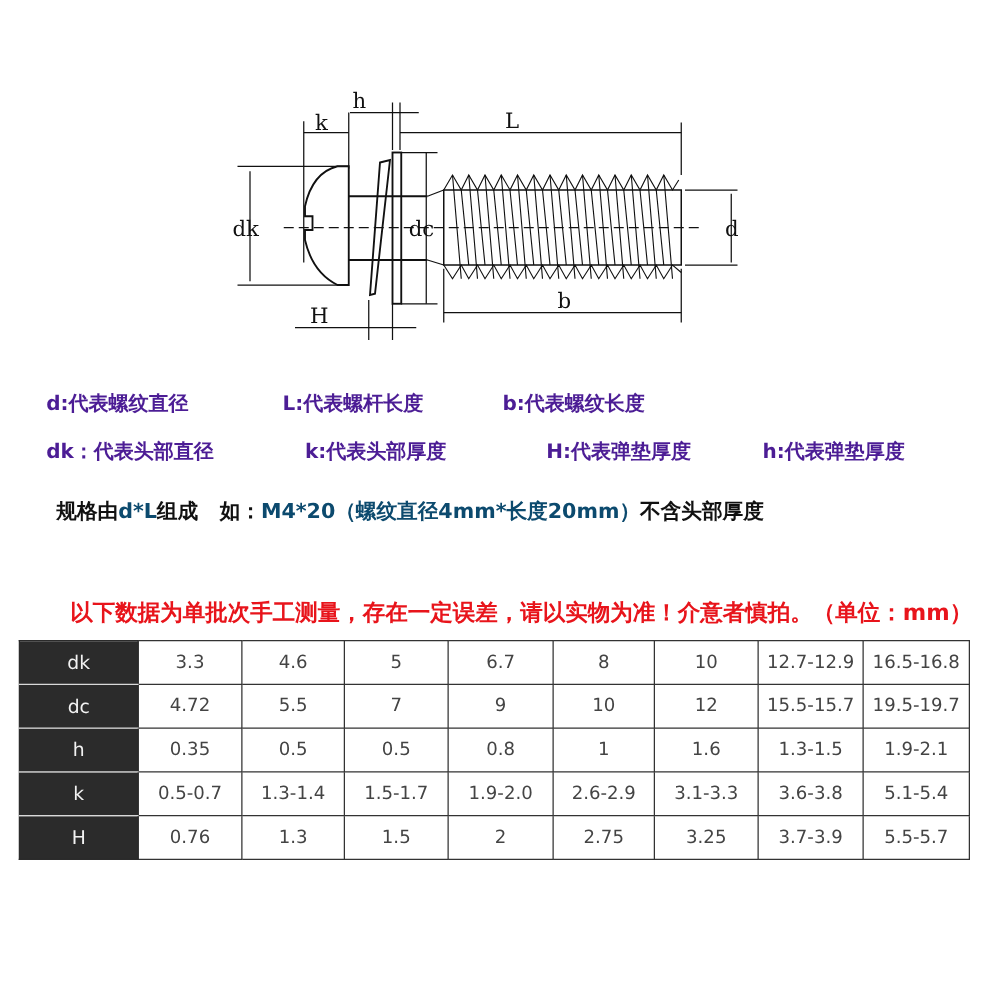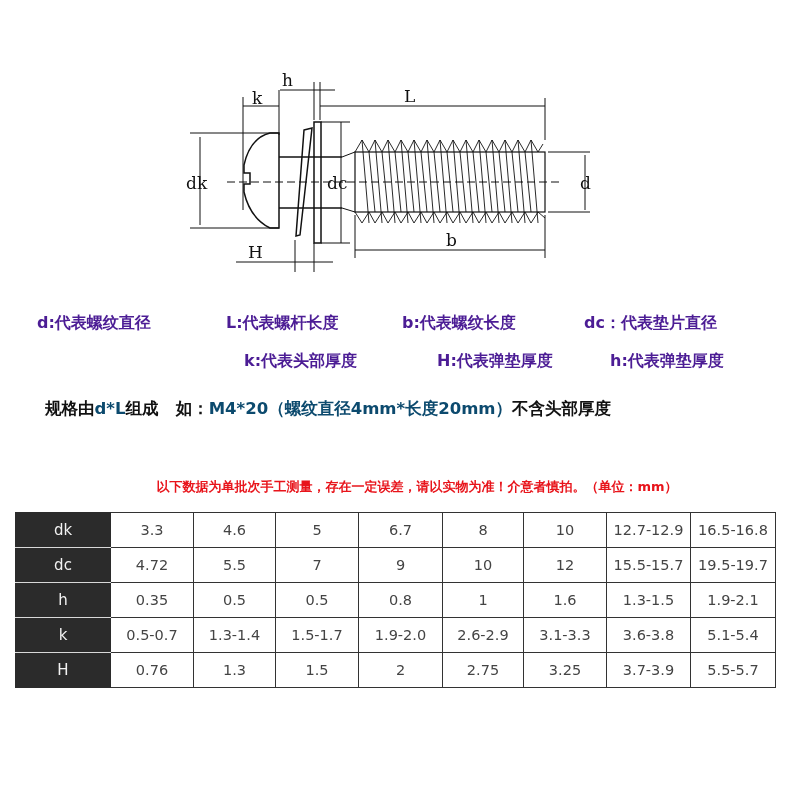--- a/index.html
+++ b/index.html
@@ -10,21 +10,21 @@
     .diagram svg { width: 450px; height: 220px; display: block; }
     .dlabel { font-family: "DejaVu Serif", serif; font-size: 17px; fill: #111; }
 
     .legend { position: absolute; left: 0; top: 0; width: 790px; }
     .legend-row { position: absolute; left: 0; width: 790px; height: 26px; }
     .legend-item { position: absolute; font-weight: bold; font-size: 16px; white-space: nowrap; color: #4c1d95; }
 
     .spec-line { position: absolute; left: 45px; top: 398px; font-weight: bold; font-size: 16.5px; white-space: nowrap; color: #111; }
     .spec-line .red { color: #0c4a6e; }
 
-    .notice { position: absolute; left: 0; top: 478px; width: 790px; text-align: center; font-weight: bold; font-size: 13px; color: #e8141b; white-space: nowrap; padding-left: 44px; }
+    .notice { position: absolute; left: 0; top: 478px; width: 790px; text-align: center; font-weight: bold; font-size: 18px; color: #e8141b; white-space: nowrap; padding-left: 44px; }
 
     table.spec { position: absolute; left: 15px; top: 512px; border-collapse: collapse; table-layout: fixed; }
     table.spec td, table.spec th { height: 35px; border: 1.5px solid #333; text-align: center; font-family: "DejaVu Sans", sans-serif; font-weight: normal; font-size: 14.5px; color: #444; white-space: nowrap; padding: 0; }
     table.spec th { background: #2b2b2b; color: #f2f2f2; font-size: 15px; border-color: #2b2b2b; border-bottom: 1.5px solid #d9d9d9; }
     table.spec tr:last-child th { border-bottom-color: #2b2b2b; }
   </style>
 </head>
 <body>
 
 <div class="diagram">
@@ -89,23 +89,23 @@
     <text class="dlabel" x="78" y="198">H</text>
     <text class="dlabel" x="276" y="186">b</text>
   </svg>
 </div>
 
 <div class="legend">
   <div class="legend-row" style="top:313px;">
     <span class="legend-item" style="left:37px;">d:代表螺纹直径</span>
     <span class="legend-item" style="left:226px;">L:代表螺杆长度</span>
     <span class="legend-item" style="left:402px;">b:代表螺纹长度</span>
-    <span class="legend-item" style="left:584px;">dc：代表垫片直径</span>
   </div>
   <div class="legend-row" style="top:351px;">
+    <span class="legend-item" style="left:37px;">dk：代表头部直径</span>
     <span class="legend-item" style="left:244px;">k:代表头部厚度</span>
     <span class="legend-item" style="left:437px;">H:代表弹垫厚度</span>
     <span class="legend-item" style="left:610px;">h:代表弹垫厚度</span>
   </div>
 </div>
 
 <div class="spec-line">
   <span>规格由</span><span class="red">d*L</span><span style="white-space:pre;">组成   如：</span><span class="red">M4*20（螺纹直径4mm*长度20mm）</span><span>不含头部厚度</span>
 </div>
 

